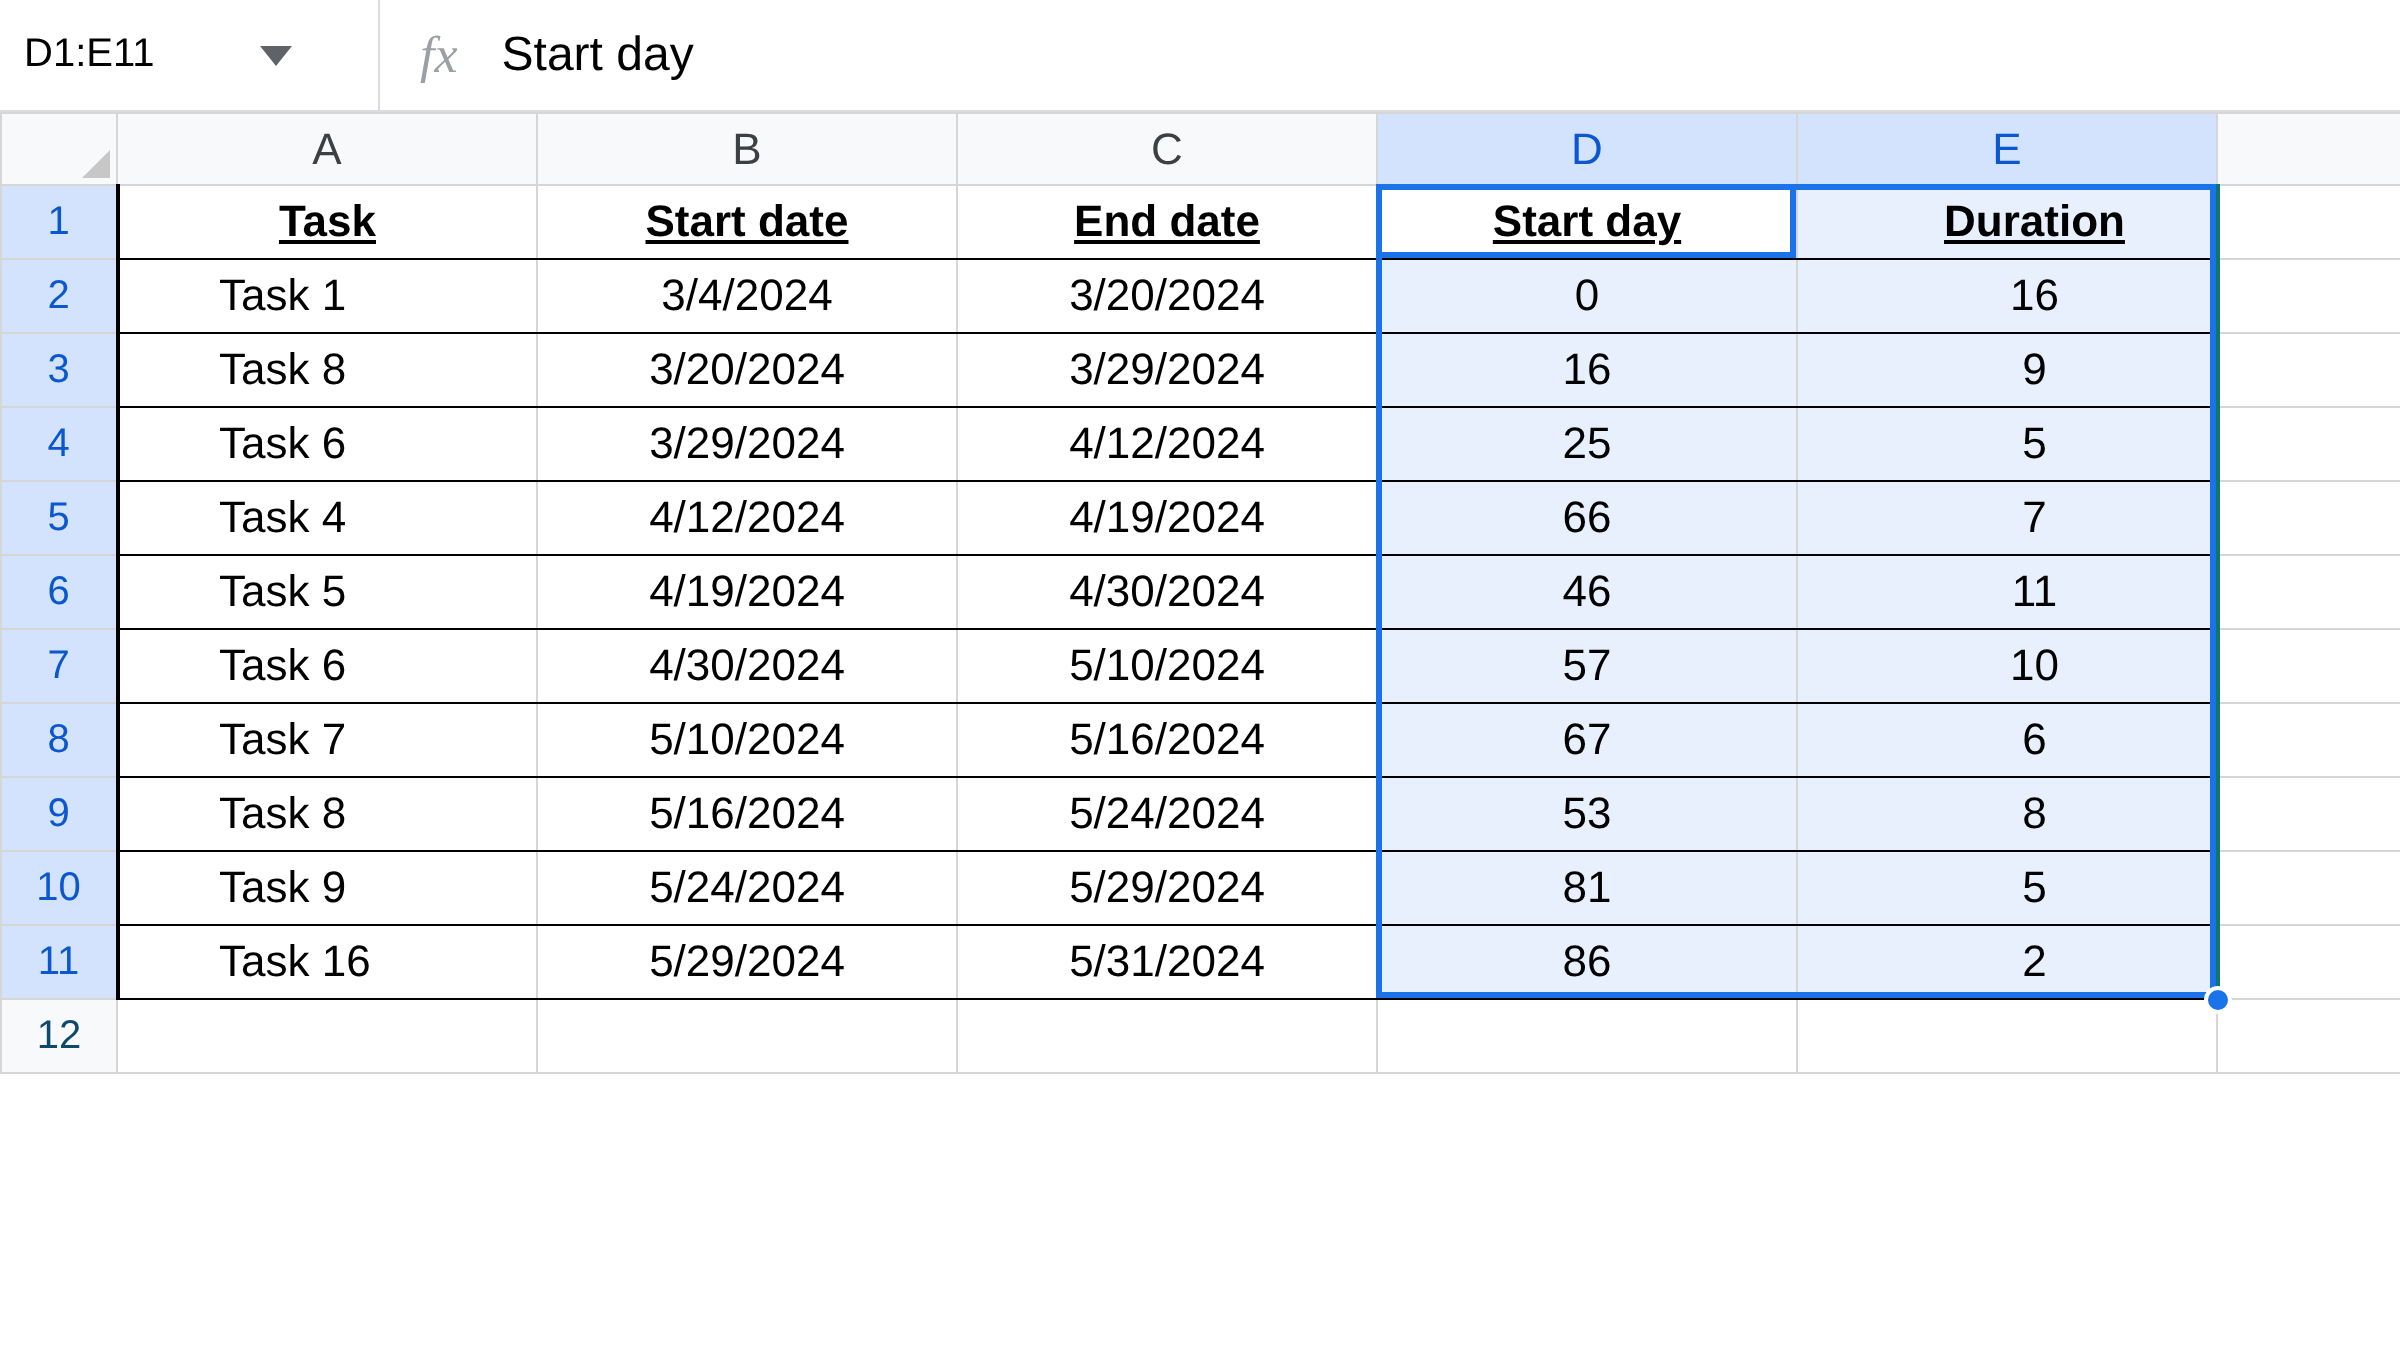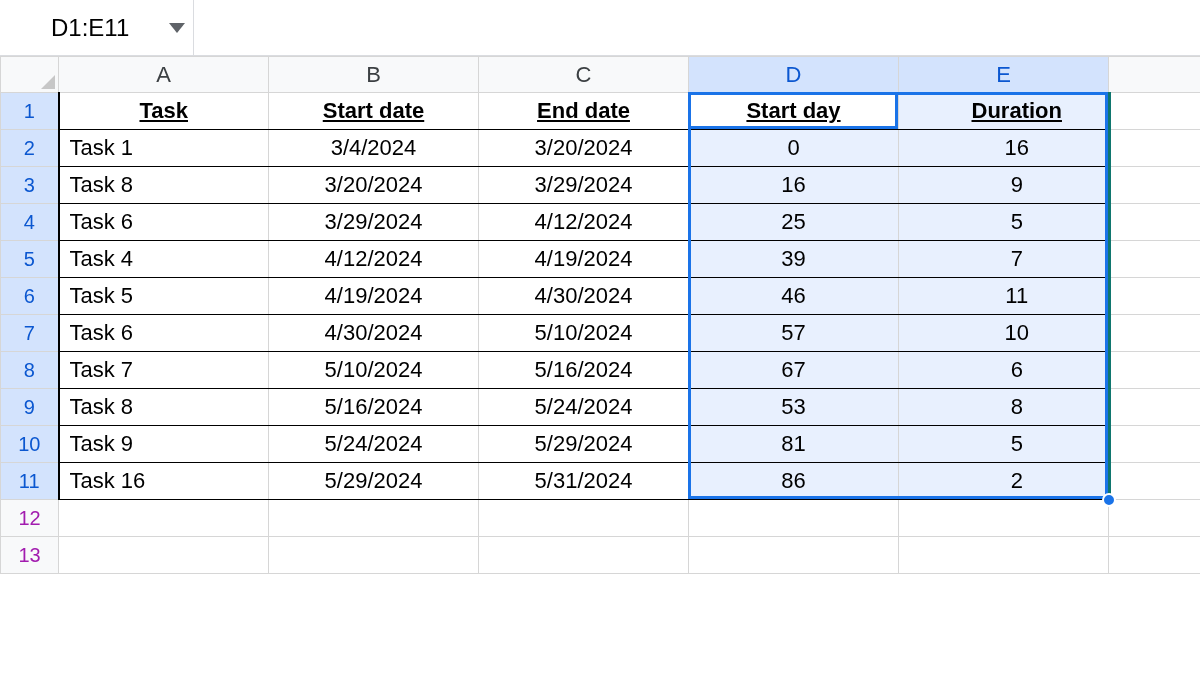--- a/index.html
+++ b/index.html
@@ -25,24 +25,23 @@
     display: flex;
     align-items: center;
     padding: 0 8px 0 10px;
     height: 100%;
     border-right: 1px solid #dadce0;
     min-width: 190px;
   }
   .namebox {
     border: none;
     outline: none;
-    font-size: 24px;
+    font-size: 20px;
     width: 110px;
     background: transparent;
-    margin-left: 39px;
   }
   .dropdown-icon {
     width: 0; height: 0;
     border-left: 8px solid transparent;
     border-right: 8px solid transparent;
     border-top: 10px solid #5f6368;
     margin-left: 10px;
   }
   .fx-wrap {
     display: flex;
@@ -102,21 +101,21 @@
   }
   .colhdr th.sel {
     background: #d3e3fd;
     color: #0b57d0;
     font-weight: 500;
   }
 
   
   th.rowhdr {
     background: #f8f9fa;
-    color: #a21caf;
+    color: #0c4a6e;
     font-weight: 400;
     font-size: 20px;
     width: 58px;
   }
   th.rowhdr.sel {
     background: #d3e3fd;
     color: #0b57d0;
     font-weight: 500;
   }
 
@@ -124,29 +123,29 @@
   col.rowhdr-col { width: 58px; }
   col.colA { width: 210px; }
   col.colB { width: 210px; }
   col.colC { width: 210px; }
   col.colD { width: 210px; }
   col.colE { width: 210px; }
   col.rest  { width: 92px; }
 
   
   .cell { padding: 0 10px; height: 100%; display: flex; align-items: center; justify-content: center; }
-  .cell.left { justify-content: flex-start; }
+  .cell.left { justify-content: flex-start; margin-left: 40px; }
   .bold .cell { font-weight: 700; text-decoration: underline; }
   .bold { font-weight: 700; }
 
   
   td.btop    { border-top: 2px solid #000; }
   td.bbot    { border-bottom: 2px solid #000; }
   td.bleft   { border-left: 2px solid #000; }
-  td.bright  { border-right: 4px solid #0f766e; padding-left: 28px; }
+  td.bright  { border-right: 2px solid #0f766e; padding-left: 28px; }
   td.databorder { border-top: 1.5px solid #000; border-bottom: 1.5px solid #000; }
 
   
   td.selcell { background: #e8f0fe; }
   
   td.activecell { background: #fff !important; }
 
   
   .selection-outline {
     position: absolute;
@@ -187,20 +186,24 @@
     height:4px;
   }
 </style>
 </head>
 <body>
 
 <div class="formula-bar">
   <div class="namebox-wrap">
     <input class="namebox" value="D1:E11" style="">
     <div class="dropdown-icon"></div>
+  </div>
+  <div class="fx-wrap">
+    <span class="fx-icon">fx</span>
+    <input class="fx-input" value="Start day" style="">
   </div>
 </div>
 
 <div class="sheet" id="sheet">
   <table class="grid" id="grid">
     <colgroup>
       <col class="rowhdr-col">
         <col class="colA">
         <col class="colB">
         <col class="colC">
@@ -303,21 +306,21 @@
           <td class="bleft databorder">
             <div class="cell left">Task 4</div>
           </td>
           <td class="databorder">
             <div class="cell">4/12/2024</div>
           </td>
           <td class="databorder">
             <div class="cell">4/19/2024</div>
           </td>
           <td class="databorder selcell">
-            <div class="cell">39</div>
+            <div class="cell">66</div>
           </td>
           <td class="bright databorder selcell">
             <div class="cell">7</div>
           </td>
           <td></td>
         </tr>
         <tr>
           <th class="rowhdr sel">6</th>
           <td class="bleft databorder">
             <div class="cell left">Task 5</div>
@@ -426,39 +429,20 @@
           <td class="bbot databorder selcell">
             <div class="cell">86</div>
           </td>
           <td class="bbot bright databorder selcell">
             <div class="cell">2</div>
           </td>
           <td></td>
         </tr>
         <tr>
           <th class="rowhdr">12</th>
-          <td>
-            <div class="cell"></div>
-          </td>
-          <td>
-            <div class="cell"></div>
-          </td>
-          <td>
-            <div class="cell"></div>
-          </td>
-          <td>
-            <div class="cell"></div>
-          </td>
-          <td>
-            <div class="cell"></div>
-          </td>
-          <td></td>
-        </tr>
-        <tr>
-          <th class="rowhdr">13</th>
           <td>
             <div class="cell"></div>
           </td>
           <td>
             <div class="cell"></div>
           </td>
           <td>
             <div class="cell"></div>
           </td>
           <td>

